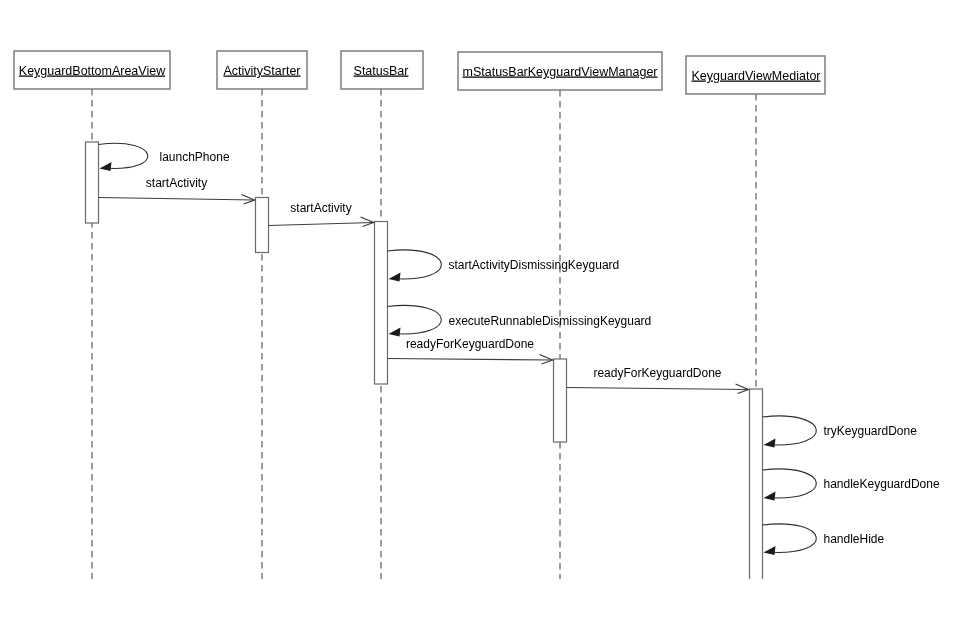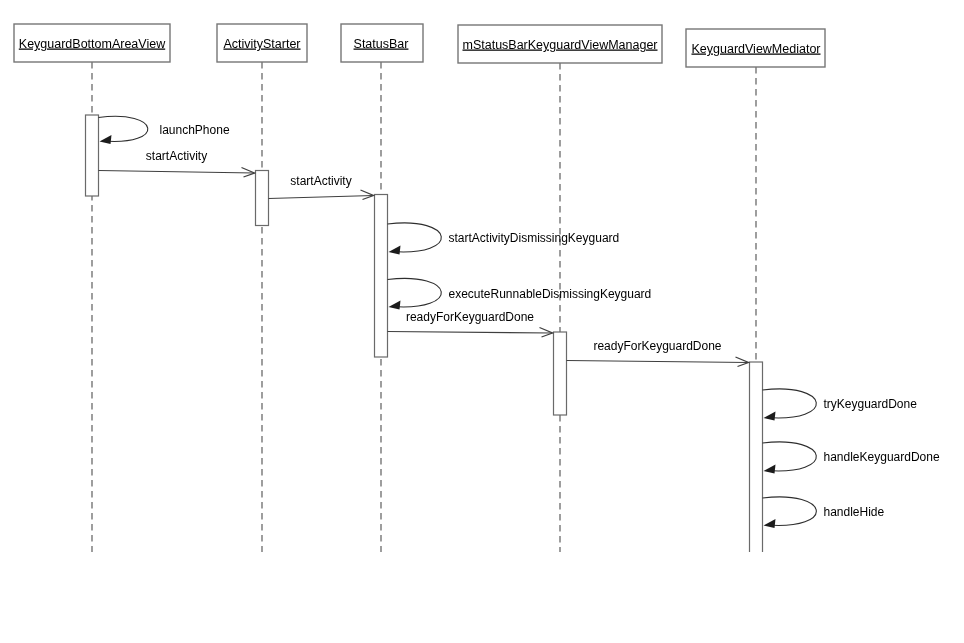--- a/index.html
+++ b/index.html
@@ -1,16 +1,16 @@
 <!DOCTYPE html>
 <html style="--bg: #ffffff; --line: #3f3f3f; --border: #767676; --text: #000000;"><head>
 <meta charset="utf-8">
 <style>
   html,body{margin:0;padding:0;background:var(--bg,#fff);}
-  .stage{position:relative;width:964px;height:552px;background:var(--bg,#fff);overflow:hidden;}
+  .stage{position:relative;width:964px;height:552px;background:var(--bg,#fff);overflow:hidden;margin-top:27px;}
   svg{display:block;}
   .actor-box{fill:#fff;stroke:var(--border,#767676);stroke-width:1.4;}
   .activation{fill:#fff;stroke:#6a6a6a;stroke-width:1.2;}
   .lifeline{stroke:#5e5e5e;stroke-width:1.2;stroke-dasharray:6.5 4.5;fill:none;}
   .msg-line{stroke:var(--line,#3f3f3f);stroke-width:1.2;fill:none;}
   .self-loop{stroke:#2e2e2e;stroke-width:1.1;fill:none;}
   .arrow-open{stroke:var(--line,#3f3f3f);stroke-width:1.3;fill:none;}
   .arrow-solid{fill:#1c1c1c;stroke:none;}
   .actor-label{font-family:"Liberation Sans",sans-serif;font-size:12.5px;fill:var(--text,#000);text-decoration:underline;}
   .msg-label{font-family:"Liberation Sans",sans-serif;font-size:12px;fill:var(--text,#000);}

